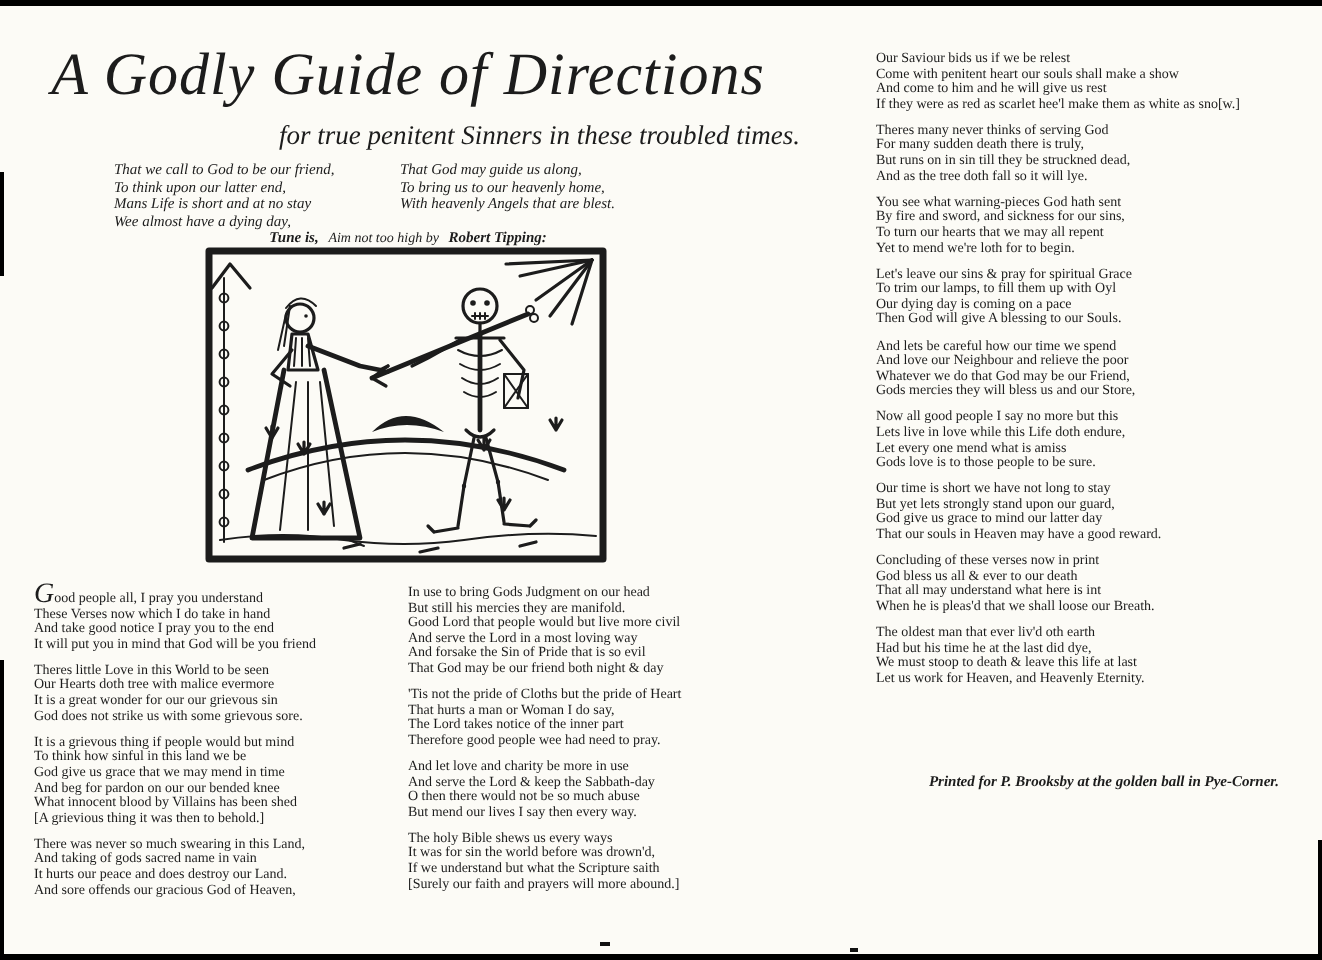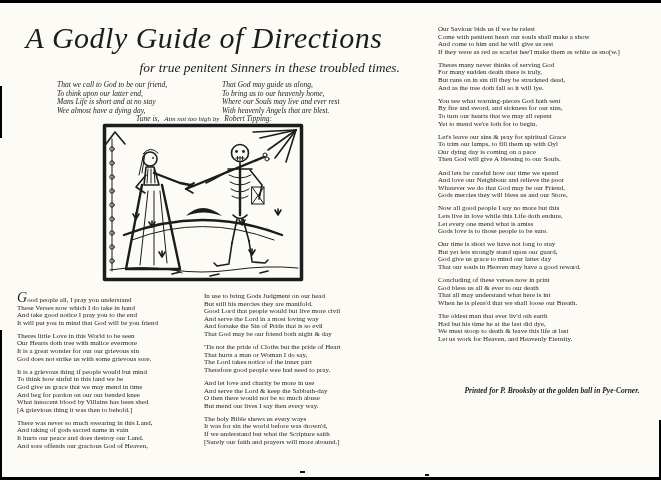--- a/index.html
+++ b/index.html
@@ -26,26 +26,26 @@
   }
   .subtitle{
     position:absolute; left:8px; top:60px; width:392px; text-align:right;
     font-size:13.5px; font-style:italic;
   }
   .intro-col{
     position:absolute; top:81px; font-size:7.5px; font-style:italic;
     font-weight:normal; line-height:8.6px;
   }
   .intro-left{ left:57px; width:150px; }
-  .intro-right{ left:222px; width:160px; }
+  .intro-right{ left:200px; width:160px; }
   .tune{
     position:absolute; left:8px; top:114px; width:392px; text-align:center;
     font-size:7.5px; font-style:italic;
   }
-  .tune .b{ font-weight:normal; }
+  .tune .b{ font-weight:bold; }
   .tune .mid{ font-size:7px; margin:0 3px; }
 
   
   .woodcut{
     position:absolute; left:102px; top:123px; width:202px; height:159px;
   }
   .woodcut svg{ display:block; width:100%; height:100%; }
   .woodcut *{ stroke:var(--ink); fill:none; stroke-width:1.6;
               stroke-linecap:round; stroke-linejoin:round; }
   .woodcut .fill{ fill:var(--ink); stroke:none; }
@@ -85,21 +85,20 @@
   <div class="subtitle">for true penitent Sinners in these troubled times.</div>
   <div class="intro-col intro-left">
       <div class="vline">That we call to God to be our friend,</div>
       <div class="vline">To think upon our latter end,</div>
       <div class="vline">Mans Life is short and at no stay</div>
       <div class="vline">Wee almost have a dying day,</div>
     </div>
   <div class="intro-col intro-right">
       <div class="vline">That God may guide us along,</div>
       <div class="vline">To bring us to our heavenly home,</div>
-      <div class="vline">Where our Souls may live and ever rest</div>
       <div class="vline">With heavenly Angels that are blest.</div>
     </div>
   <div class="tune">
     <span class="b">Tune is,</span>
     <span class="mid">Aim not too high by</span>
     <span class="b">Robert Tipping:</span>
   </div>
 
   <div class="woodcut" aria-label="Woodcut of Death as a skeleton holding a dart toward a lady, with sun rays, a chained post and a mound">
     <svg viewBox="0 0 202 159">

